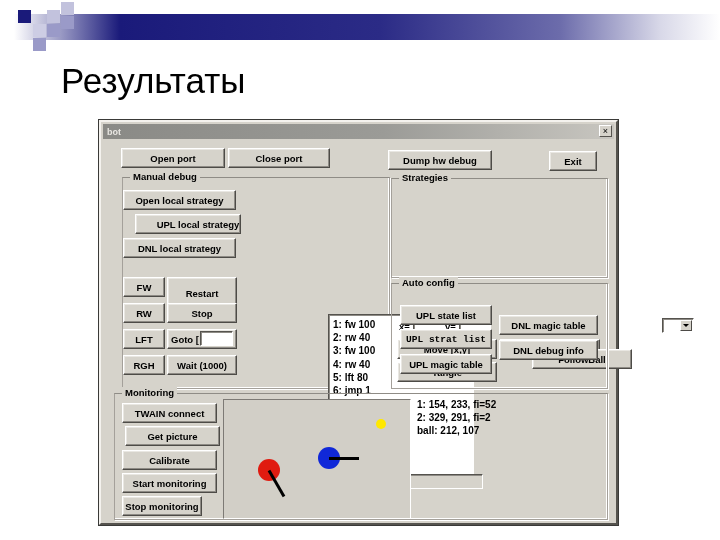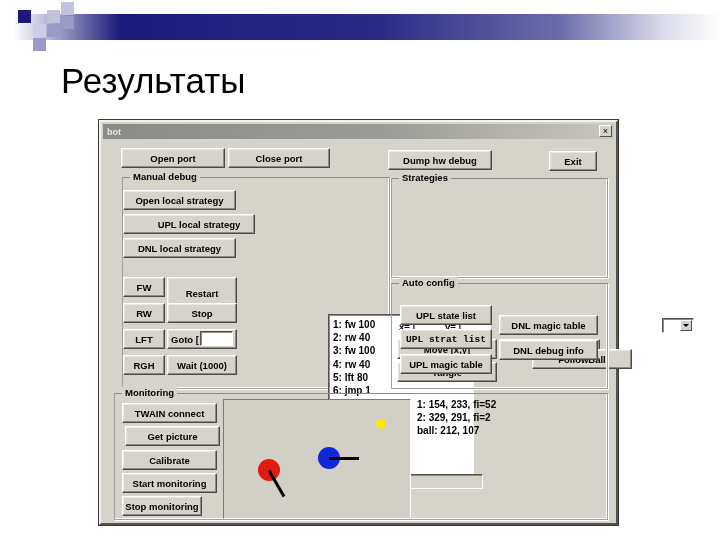--- a/index.html
+++ b/index.html
@@ -170,21 +170,21 @@
   <div class="btn" style="left:20px;top:26px;width:104px;height:20px;">Open port</div>
   <div class="btn" style="left:127px;top:26px;width:102px;height:20px;">Close port</div>
   <div class="btn" style="left:287px;top:28px;width:104px;height:20px;">Dump hw debug</div>
   <div class="btn" style="left:448px;top:29px;width:48px;height:20px;">Exit</div>
 
   <div class="group" style="left:13px;top:55px;width:268px;height:212px;margin-left:8px;">
     <span class="group-label">Manual debug</span>
   </div>
 
   <div class="btn" style="left:22px;top:68px;width:113px;height:20px;">Open local strategy</div>
-  <div class="btn" style="left:22px;top:92px;width:132px;height:20px;padding-left:20px;">UPL local strategy</div>
+  <div class="btn" style="left:34px;top:92px;width:106px;height:20px;padding-left:20px;">UPL local strategy</div>
   <div class="btn" style="left:22px;top:116px;width:113px;height:20px;">DNL local strategy</div>
 
   <div class="btn" style="left:22px;top:155px;width:42px;height:20px;">FW</div>
   <div class="btn" style="left:22px;top:181px;width:42px;height:20px;">RW</div>
   <div class="btn" style="left:22px;top:207px;width:42px;height:20px;">LFT</div>
   <div class="btn" style="left:22px;top:233px;width:42px;height:20px;">RGH</div>
 
   <div class="btn" style="left:66px;top:155px;width:70px;height:33px;">Restart</div>
   <div class="btn" style="left:66px;top:181px;width:70px;height:20px;">Stop</div>
 

